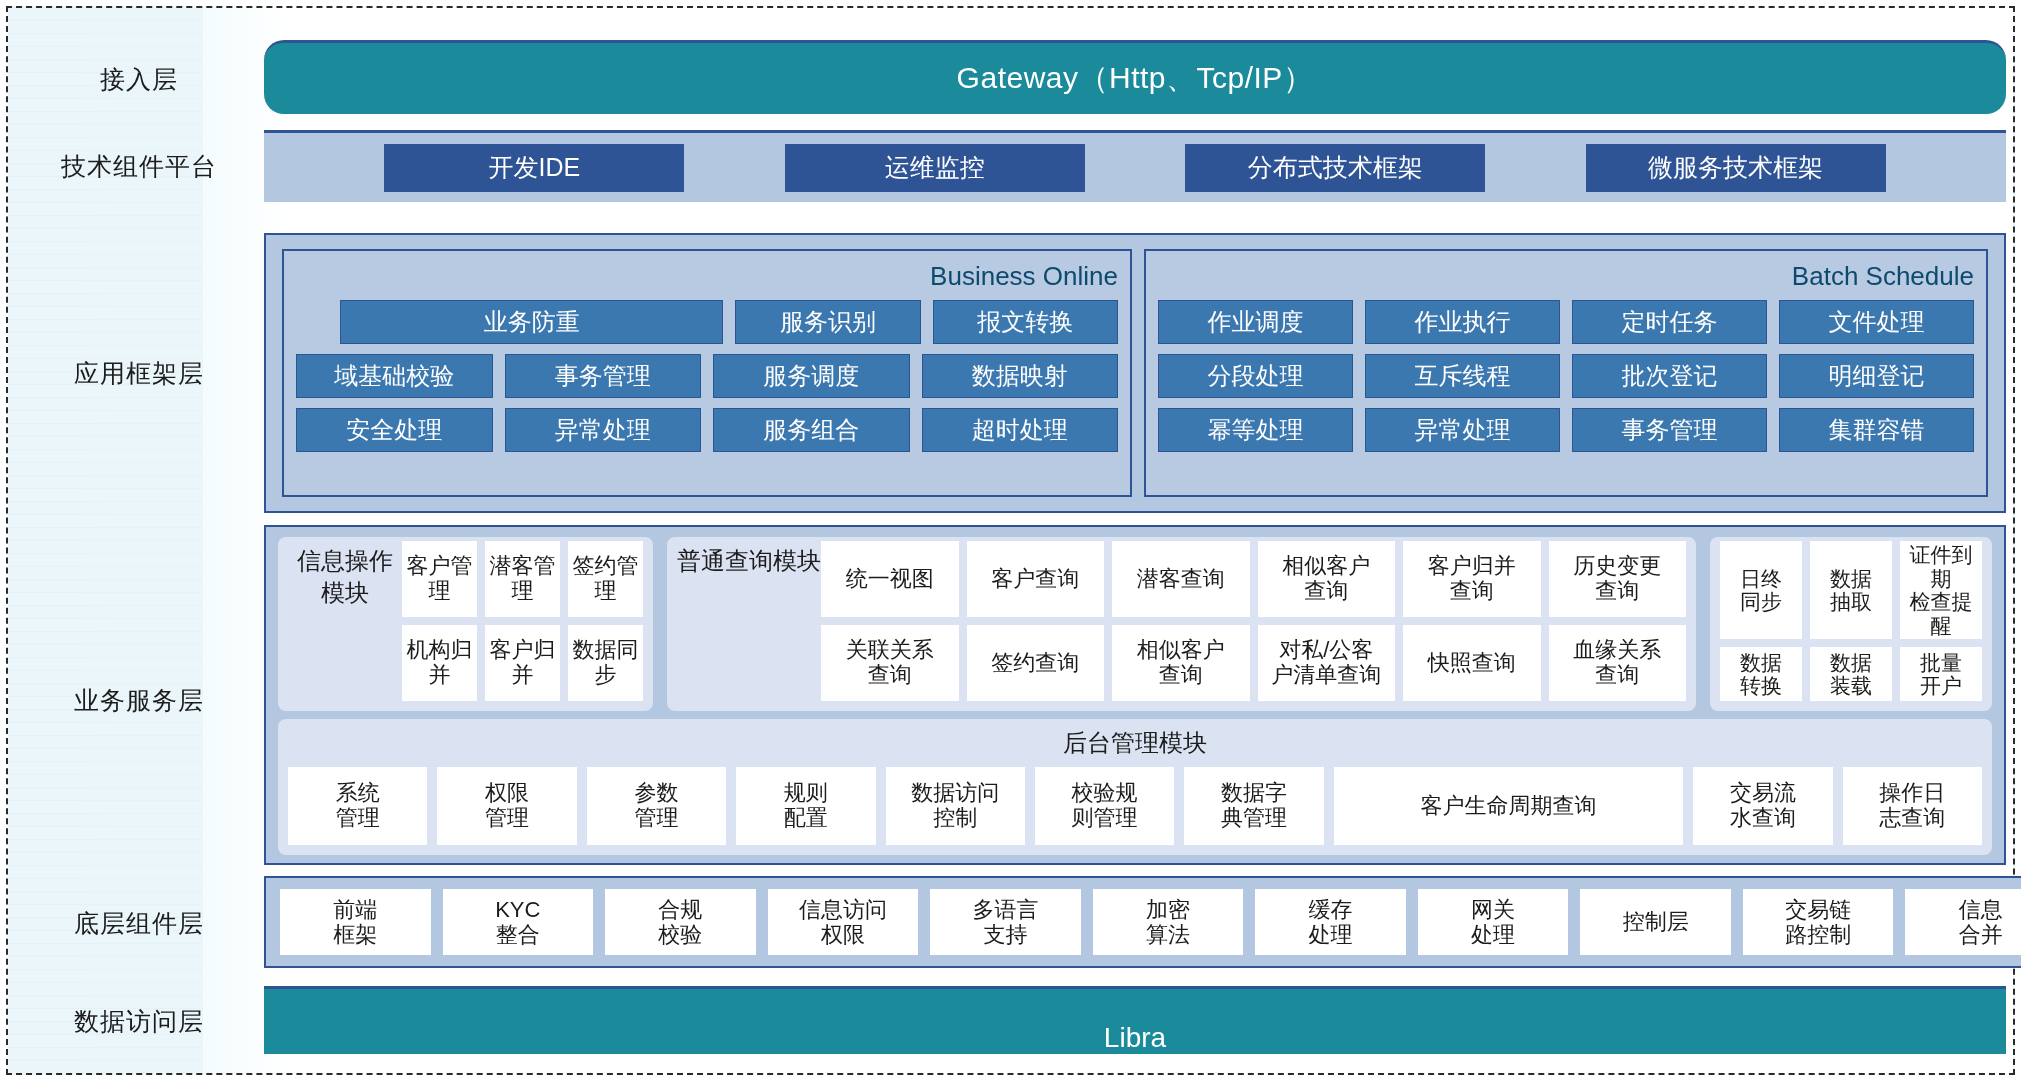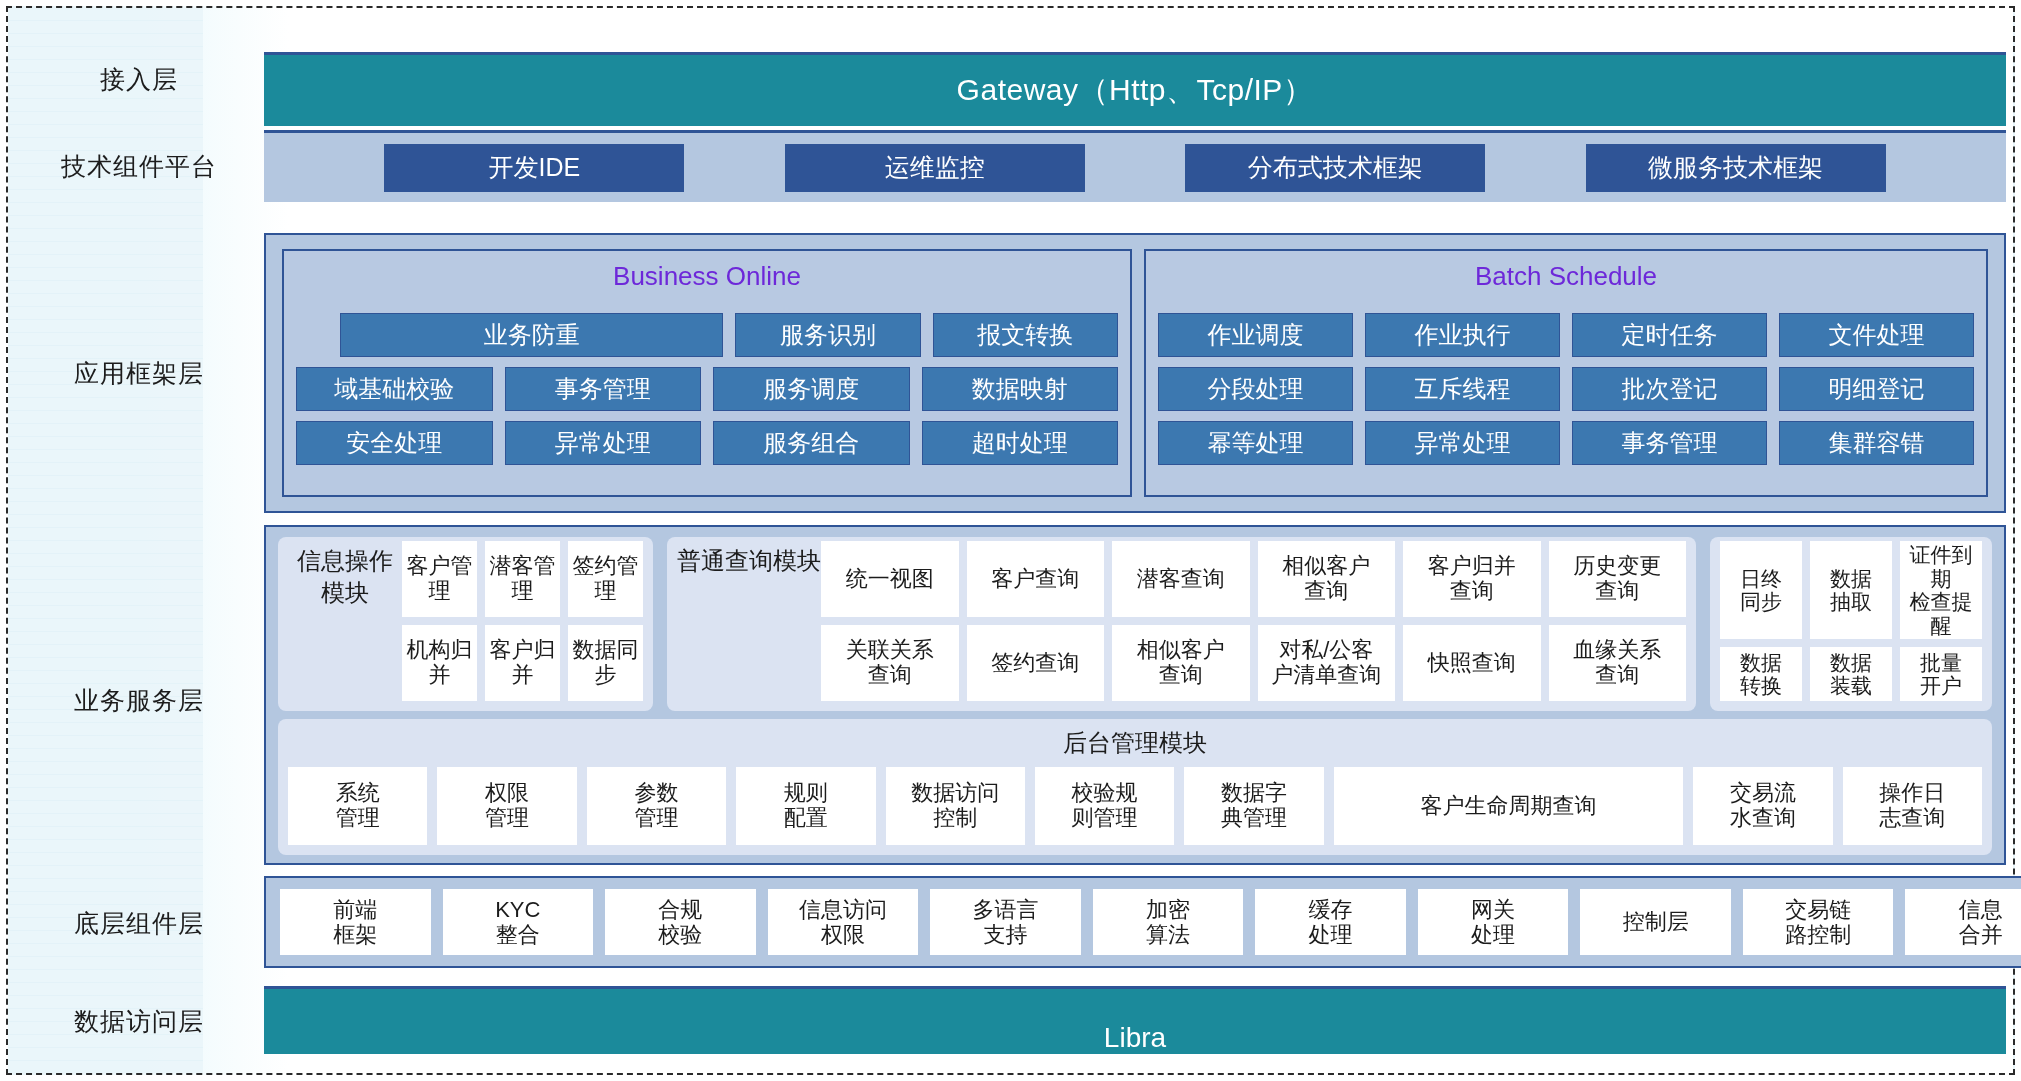--- a/index.html
+++ b/index.html
@@ -43,26 +43,26 @@
     text-align: center;
     font-size: 25px;
     color: #1c1c1c;
     letter-spacing: 1px;
     line-height: 1.2;
   }
 
   
   .gateway {
     position: absolute;
-    left: 256px; top: 44px;
+    left: 256px; top: 32px;
     width: 1742px; height: 74px;
     background: #1b8a9b;
     border-top: 3px solid #2f5496;
     display: flex; align-items: center; justify-content: center;
-    color: #ffffff; font-size: 30px; letter-spacing: .5px;
+    color: #ffffff; font-size: 30px; letter-spacing: .5px; border-radius: 20px;
   }
 
   
   .tech-band {
     position: absolute;
     left: 256px; top: 122px;
     width: 1742px; height: 72px;
     background: #b4c7e0;
     border-top: 3px solid #2f5496;
     display: flex; align-items: center; justify-content: space-evenly;
@@ -90,24 +90,24 @@
   }
   .fwgroup {
     background: #b8c9e2;
     border: 2px solid #2f5496;
     padding: 8px 12px 12px 12px;
     display: flex; flex-direction: column;
   }
   .fwgroup.online { flex: 0 0 850px; }
   .fwgroup.batch  { flex: 1 1 auto; }
   .fwgroup-title {
-    text-align: center;
+    text-align: right;
     font-size: 26px;
-    color: #6d28d9;
-    padding: 2px 0 21px 0;
+    color: #0c4a6e;
+    padding: 2px 0 8px 0;
   }
   .fwrow { display: flex; gap: 12px; margin-bottom: 10px; }
   .fwrow:last-child { margin-bottom: 0; }
   .fwcell {
     background: #3c78b0;
     border: 1px solid #2f5496;
     color: #ffffff;
     font-size: 24px;
     height: 44px;
     display: flex; align-items: center; justify-content: center;

